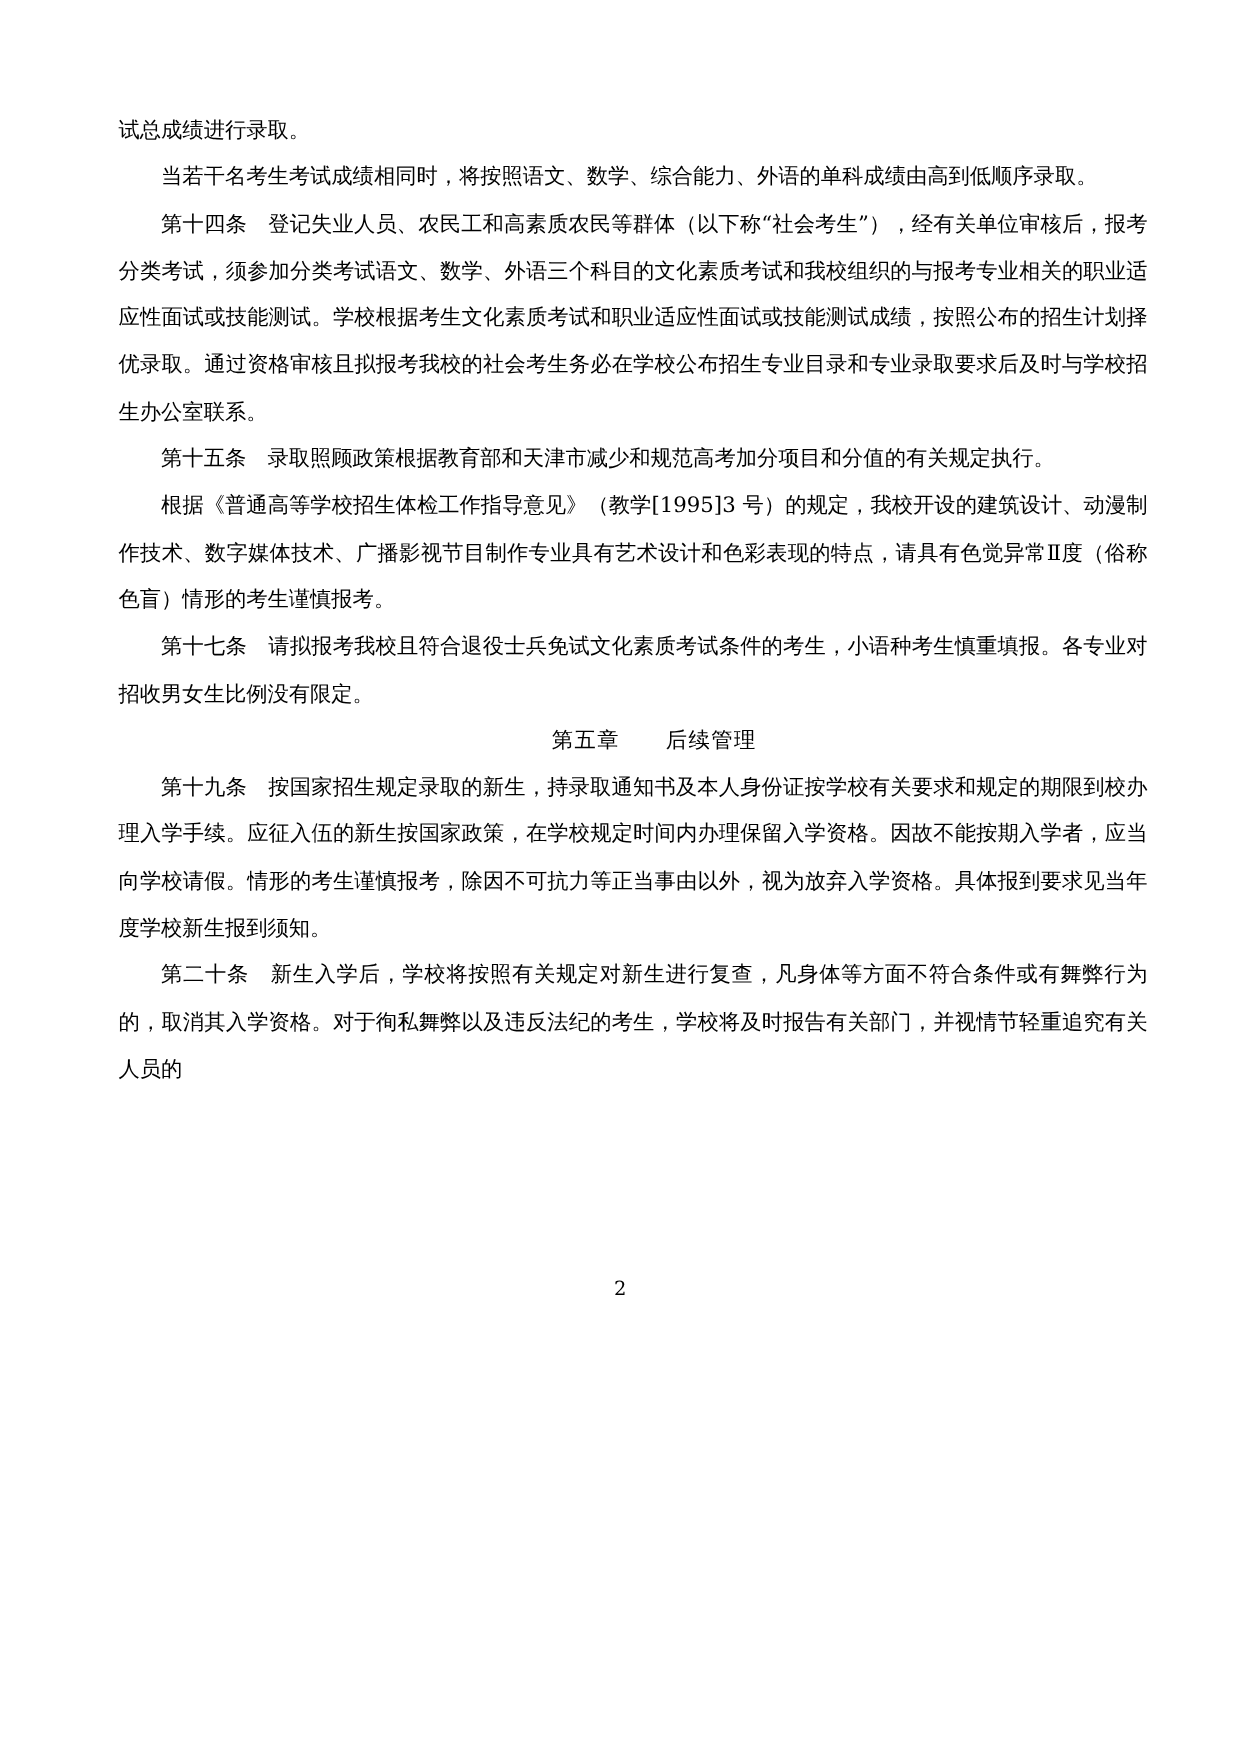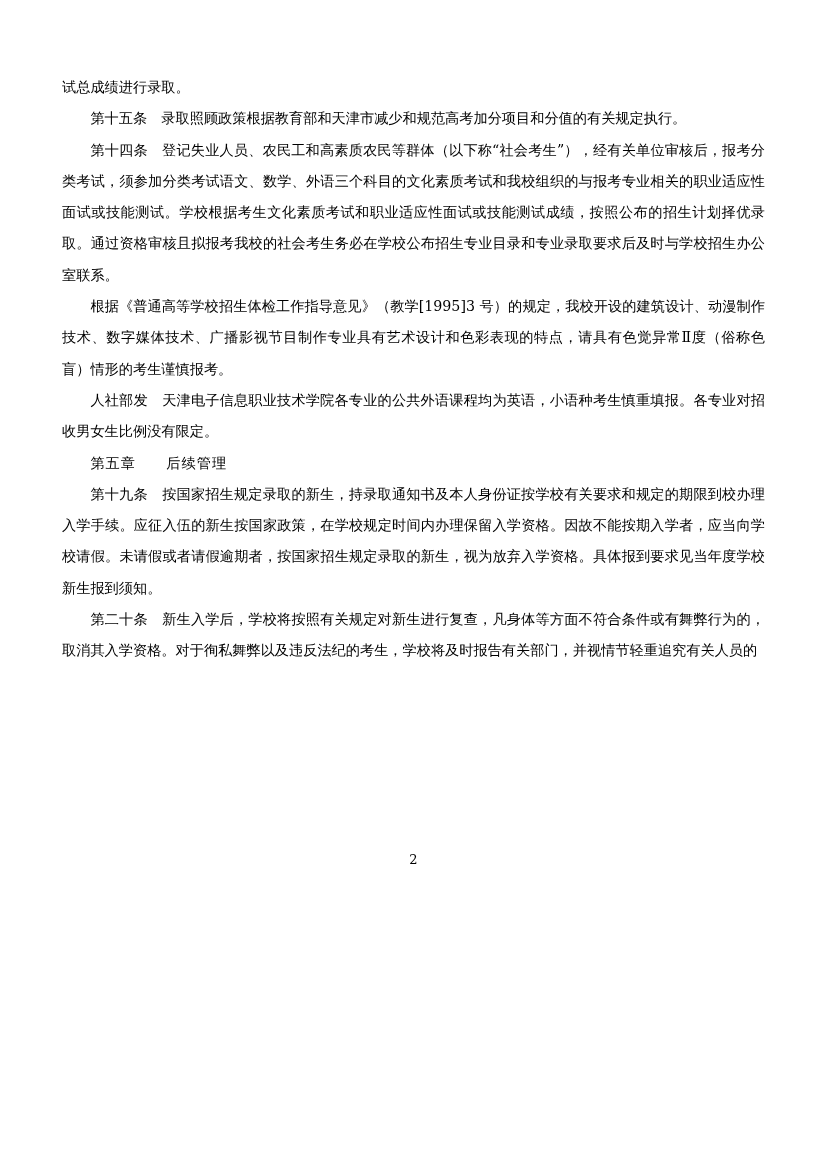--- a/index.html
+++ b/index.html
@@ -10,40 +10,41 @@
   body {
     font-family: "DejaVu Sans", "Liberation Sans", sans-serif;
   }
   .page {
     position: relative;
     width: 827px;
     height: 897px;
     margin: 0 auto;
     background: #ffffff;
     box-sizing: border-box;
-    padding: 72px 62px 40px 62px;
+    padding: 72px 62px 40px 79px;
     overflow: hidden;
   }
   .doc-body {
     font-family: "DejaVu Serif", "Liberation Serif", serif;
     font-size: 14.2px;
     line-height: 31.3px;
     color: #000000;
     text-align: justify;
     text-justify: inter-ideograph;
   }
   .doc-body p {
     margin: 0;
     padding: 0;
     text-indent: 2em;
   }
   .doc-body p.no-indent {
     text-indent: 0;
   }
   .section-title {
+    text-align: center;
     text-indent: 0;
     letter-spacing: 1px;
   }
   .page-number {
     position: absolute;
     left: 0;
     right: 0;
     bottom: 30px;
     text-align: center;
     font-family: "DejaVu Serif", "Liberation Serif", serif;
@@ -51,26 +52,27 @@
     color: #000000;
   }
 </style>
 </head>
 <body>
 
 <div class="page">
   <div class="doc-body">
 
     <p class="no-indent">试总成绩进行录取。</p>
+    <p>当若干名考生考试成绩相同时，将按照语文、数学、综合能力、外语的单科成绩由高到低顺序录取。</p>
+    <p>第十四条　登记失业人员、农民工和高素质农民等群体（以下称“社会考生”），经有关单位审核后，报考分类考试，须参加分类考试语文、数学、外语三个科目的文化素质考试和我校组织的与报考专业相关的职业适应性面试或技能测试。学校根据考生文化素质考试和职业适应性面试或技能测试成绩，按照公布的招生计划择优录取。通过资格审核且拟报考我校的社会考生务必在学校公布招生专业目录和专业录取要求后及时与学校招生办公室联系。</p>
     <p>第十五条　录取照顾政策根据教育部和天津市减少和规范高考加分项目和分值的有关规定执行。</p>
-    <p>第十四条　登记失业人员、农民工和高素质农民等群体（以下称“社会考生”），经有关单位审核后，报考分类考试，须参加分类考试语文、数学、外语三个科目的文化素质考试和我校组织的与报考专业相关的职业适应性面试或技能测试。学校根据考生文化素质考试和职业适应性面试或技能测试成绩，按照公布的招生计划择优录取。通过资格审核且拟报考我校的社会考生务必在学校公布招生专业目录和专业录取要求后及时与学校招生办公室联系。</p>
     <p>根据《普通高等学校招生体检工作指导意见》（教学[1995]3 号）的规定，我校开设的建筑设计、动漫制作技术、数字媒体技术、广播影视节目制作专业具有艺术设计和色彩表现的特点，请具有色觉异常Ⅱ度（俗称色盲）情形的考生谨慎报考。</p>
-    <p>人社部发　天津电子信息职业技术学院各专业的公共外语课程均为英语，小语种考生慎重填报。各专业对招收男女生比例没有限定。</p>
+    <p>第十七条　请拟报考我校且符合退役士兵免试文化素质考试条件的考生，小语种考生慎重填报。各专业对招收男女生比例没有限定。</p>
 
     <p class="section-title">第五章　　后续管理</p>
 
-    <p>第十九条　按国家招生规定录取的新生，持录取通知书及本人身份证按学校有关要求和规定的期限到校办理入学手续。应征入伍的新生按国家政策，在学校规定时间内办理保留入学资格。因故不能按期入学者，应当向学校请假。未请假或者请假逾期者，按国家招生规定录取的新生，视为放弃入学资格。具体报到要求见当年度学校新生报到须知。</p>
+    <p>第十九条　按国家招生规定录取的新生，持录取通知书及本人身份证按学校有关要求和规定的期限到校办理入学手续。应征入伍的新生按国家政策，在学校规定时间内办理保留入学资格。因故不能按期入学者，应当向学校请假。情形的考生谨慎报考，除因不可抗力等正当事由以外，视为放弃入学资格。具体报到要求见当年度学校新生报到须知。</p>
     <p>第二十条　新生入学后，学校将按照有关规定对新生进行复查，凡身体等方面不符合条件或有舞弊行为的，取消其入学资格。对于徇私舞弊以及违反法纪的考生，学校将及时报告有关部门，并视情节轻重追究有关人员的</p>
 
   </div>
 
   <div class="page-number">2</div>
 </div>
 
 </body></html>

